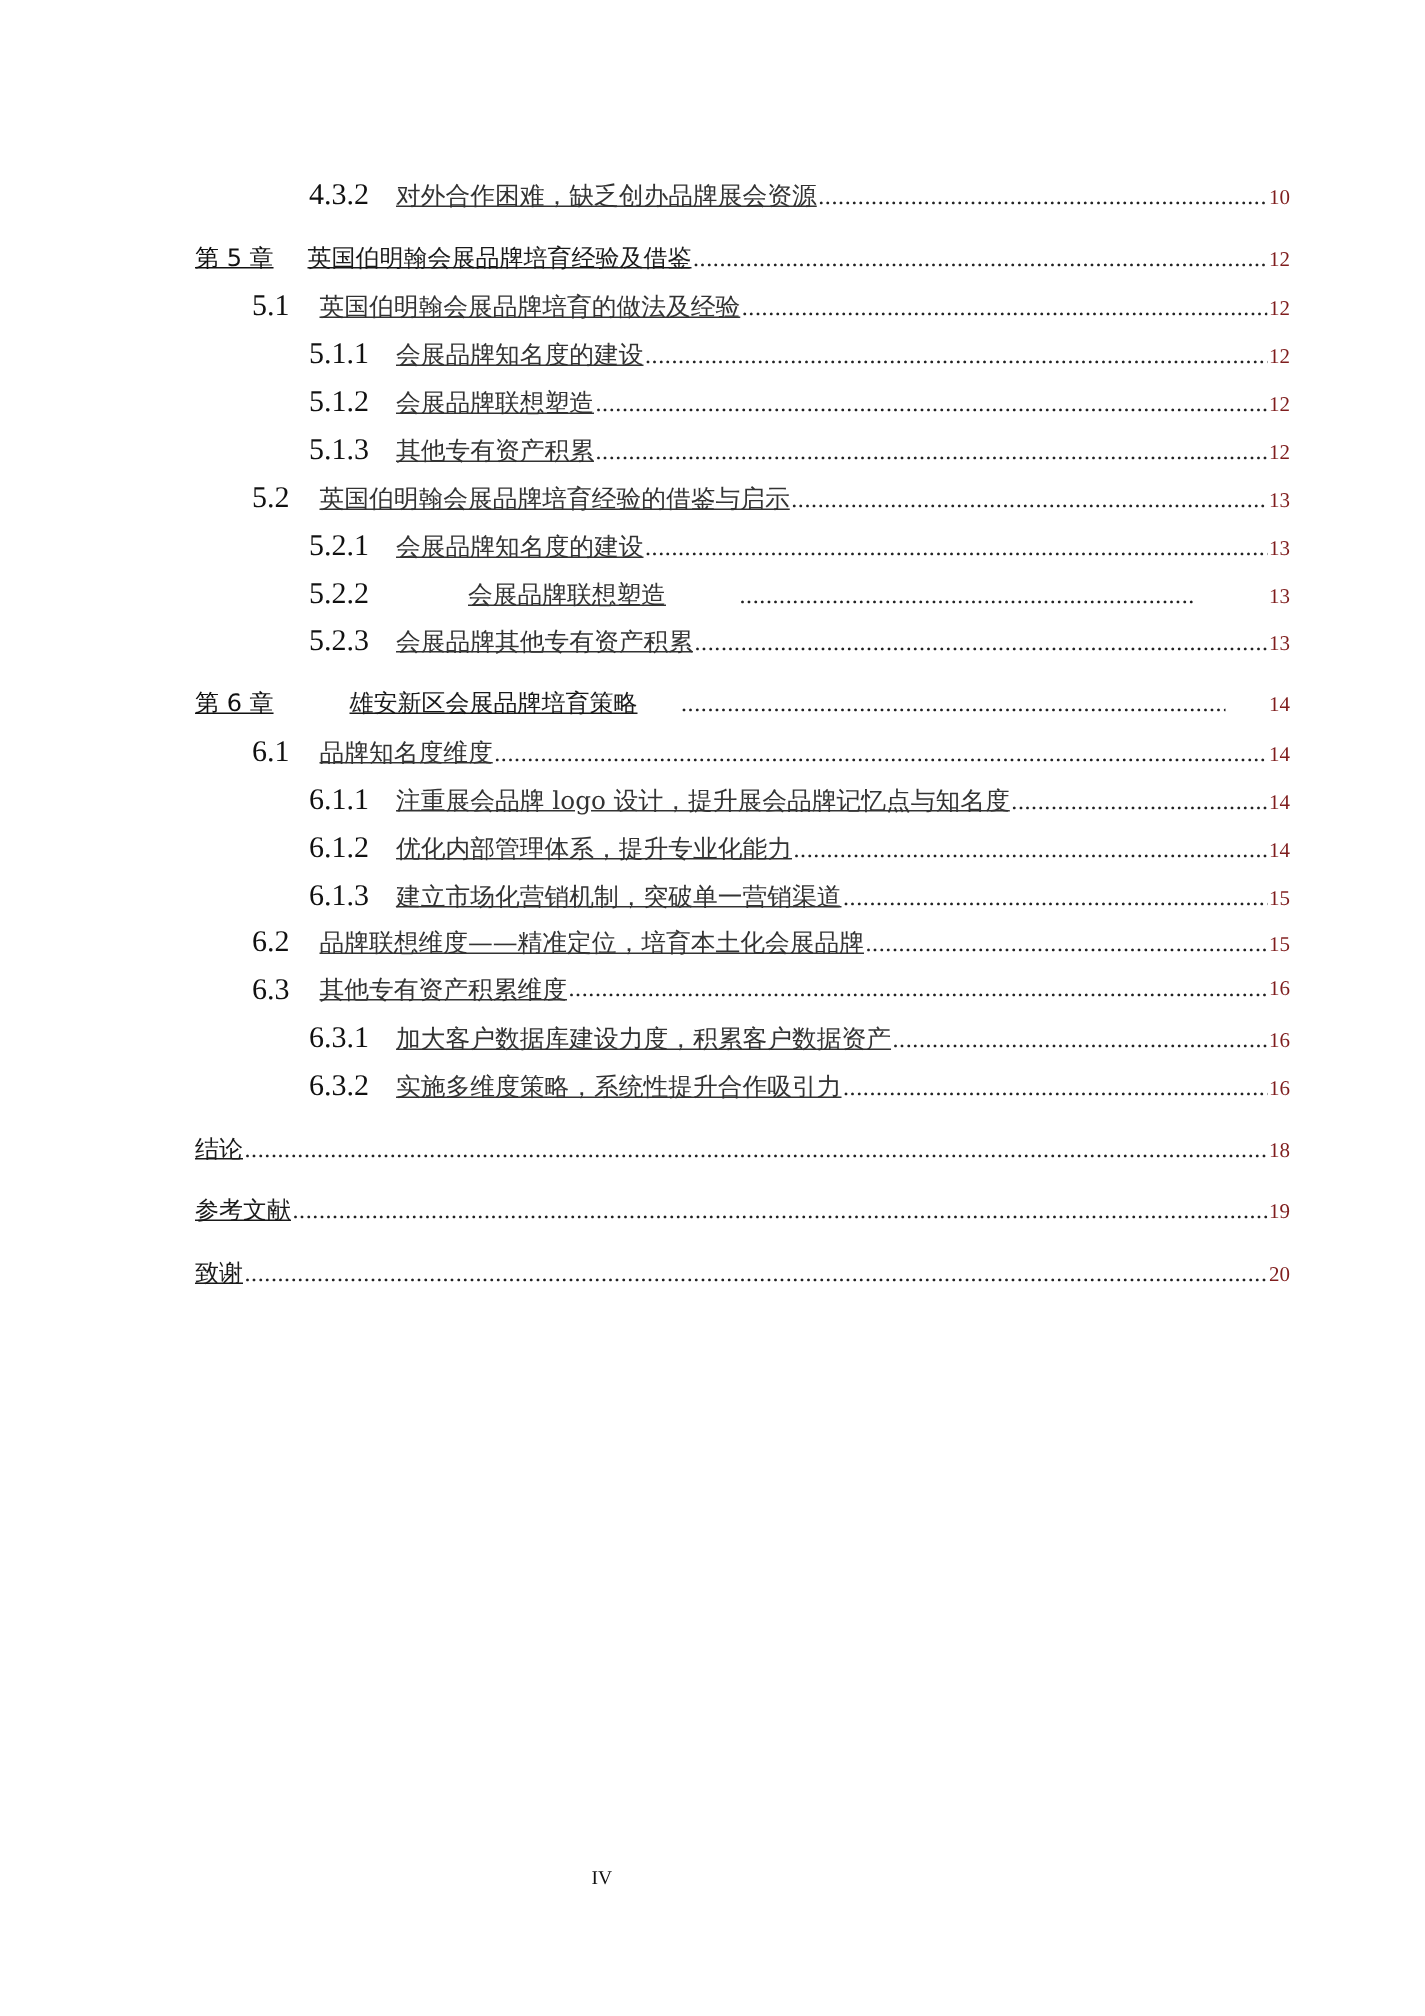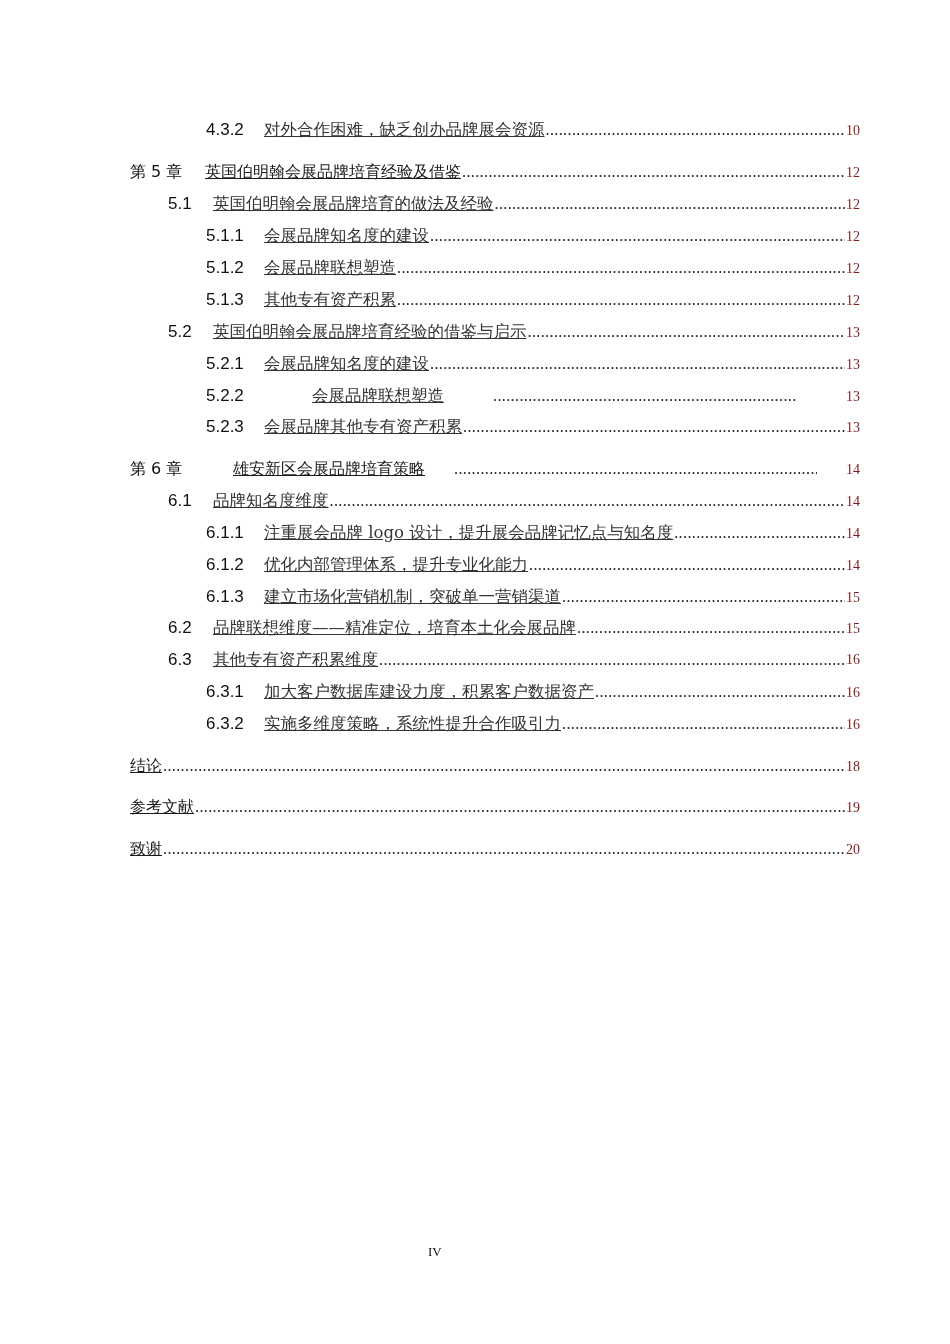--- a/index.html
+++ b/index.html
@@ -13,22 +13,22 @@
       display: flex;
       align-items: baseline;
       font-family: "DejaVu Serif", "Liberation Serif", serif;
       font-size: 16.5px;
       line-height: 24px;
       white-space: nowrap;
     }
     .toc-line.ch { font-family: "DejaVu Sans", "Liberation Sans", sans-serif; font-size: 16px; }
     .toc-line.l1 { padding-left: 38px; width: 692px; }
     .toc-line.l2 { padding-left: 76px; width: 654px; }
-    .num { font-family: Liberation Sans, sans-serif; font-size: 17px; }
-    .toc-line.ch .num { font-family: "DejaVu Sans", "Liberation Sans", sans-serif; font-size: 16px; }
+    .num { font-family: Liberation Serif, serif; font-size: 20px; }
+    .toc-line.ch .num { font-family: "DejaVu Sans", "Liberation Sans", sans-serif; font-size: 16px; text-decoration: underline; }
     .toc-line.l1 .num { display: inline-block; width: 45px; }
     .toc-line.l2 .num { display: inline-block; width: 58px; }
     .toc-line.ch .num { display: inline-block; width: 75px; }
     .title { color: #1a1a1a; text-decoration: underline; }
     .toc-line.l1 .title, .toc-line.l2 .title { color: #333; }
     .dots {
       flex: 1;
       overflow: hidden;
       margin: 0 1px;
       font-family: "Liberation Serif", serif;
@@ -38,25 +38,24 @@
     }
     .dots::before {
       content: "..................................................................................................................................................................................................................................................";
     }
     .page-no { font-family: "Liberation Serif", serif; font-size: 14px; color: #7f1d1d; }
     .footer-page {
       position: absolute;
       left: 388px;
       top: 1244px;
       width: 20px;
-      text-align: left;
+      text-align: right;
       font-family: "Liberation Serif", serif;
       font-size: 13px;
       color: #111;
-      margin-left: 40px;
     }
   </style>
 </head>
 <body>
 
 <div class="page">
 
   <div class="toc-line l2" style="top:118px;">
     <span class="num">4.3.2</span>
     <span class="title">对外合作困难，缺乏创办品牌展会资源</span>

